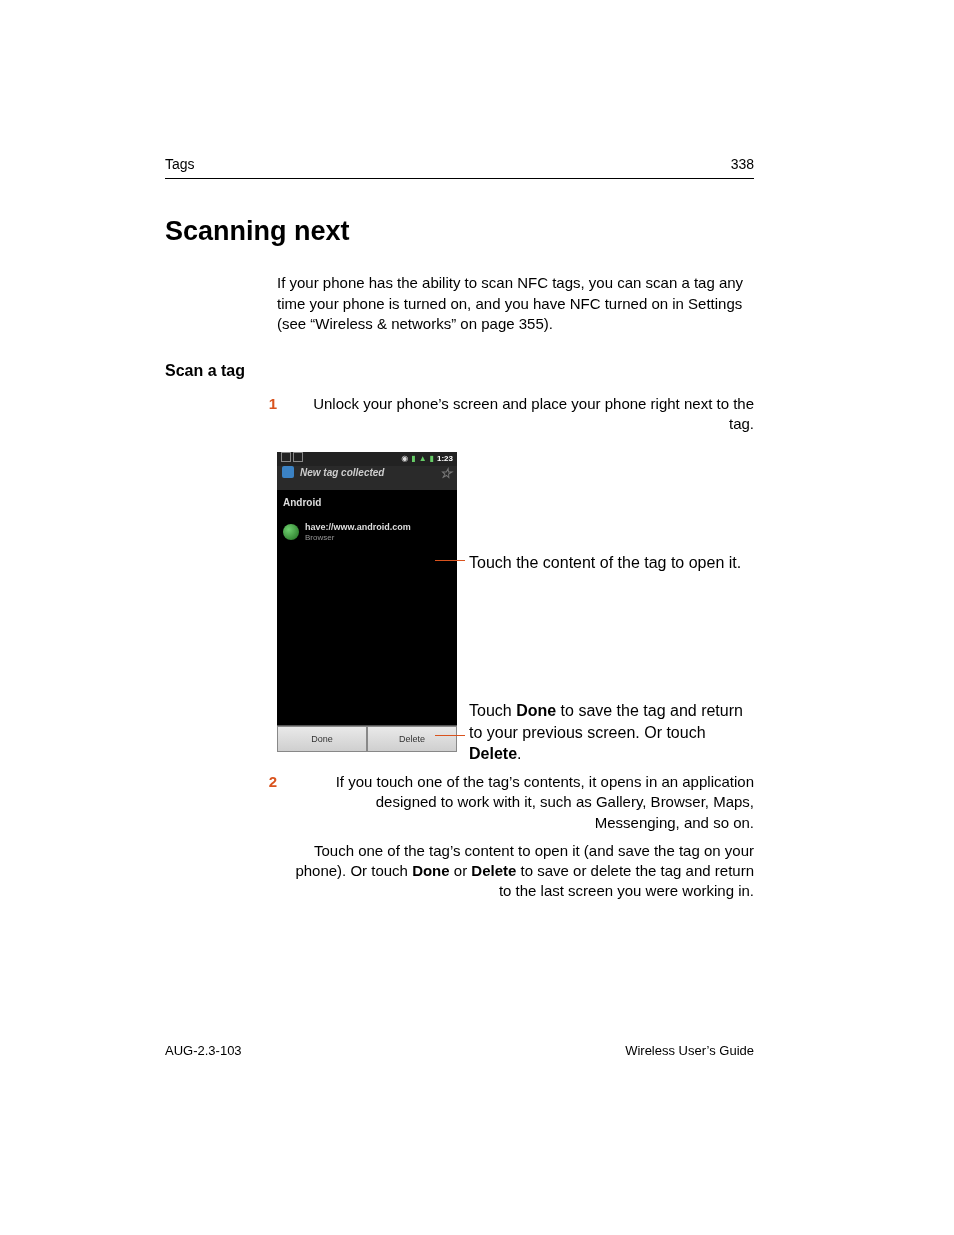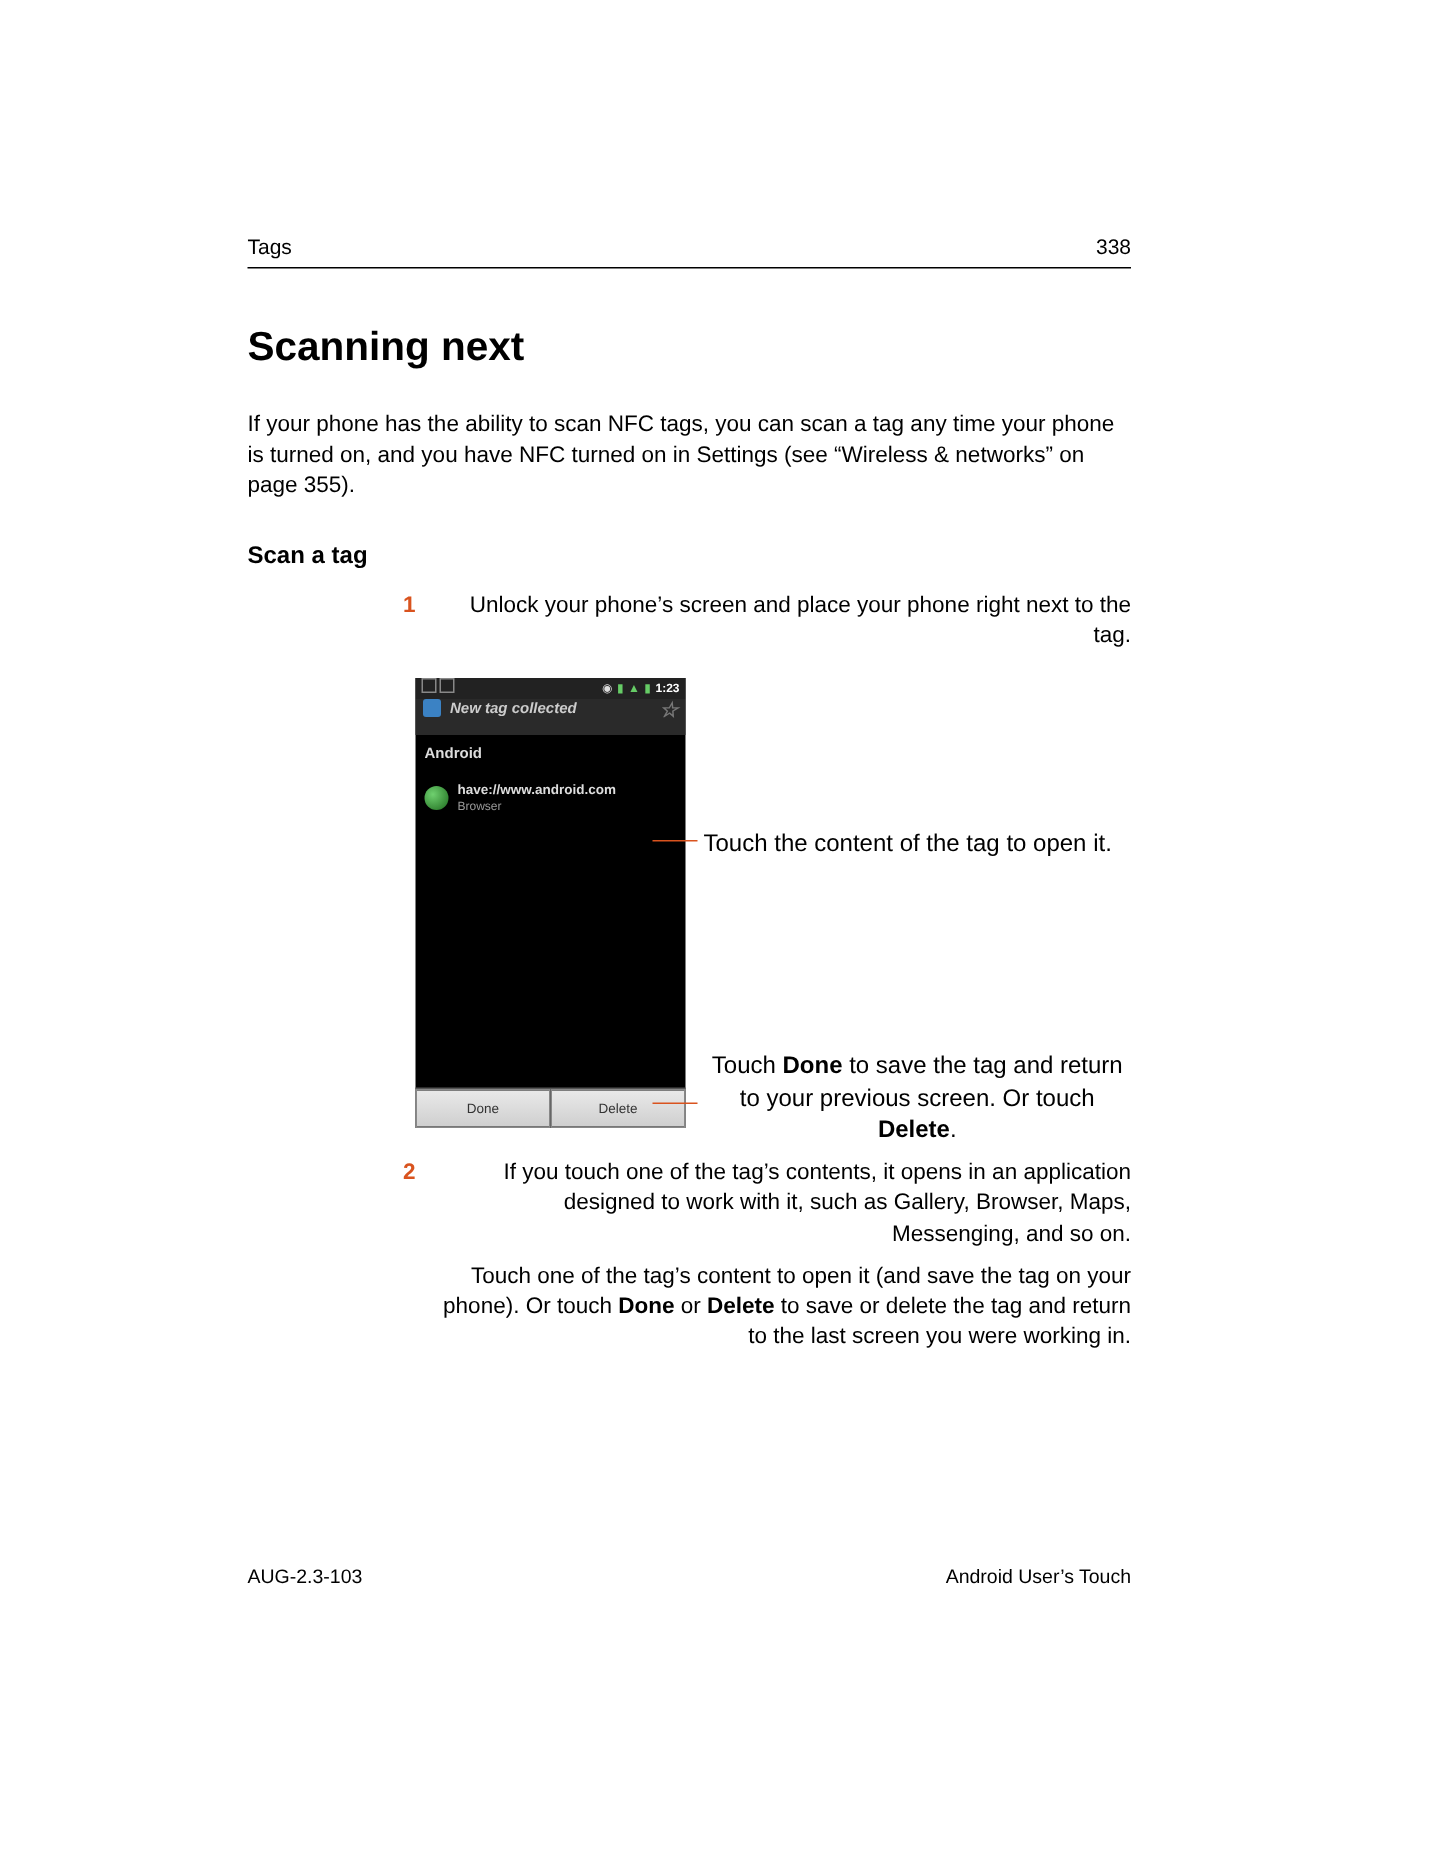--- a/index.html
+++ b/index.html
@@ -25,20 +25,21 @@
     padding-bottom: 4px;
     border-bottom: 1.5px solid #000;
     margin-bottom: 34px;
   }
   .h1 {
     font-size: 27px;
     font-weight: 700;
     margin-bottom: 24px;
   }
   .intro {
+    margin-left: 112px;
     margin-bottom: 26px;
   }
   .h2 {
     font-size: 16px;
     font-weight: 700;
     margin-bottom: 12px;
   }
   .step {
     display: flex;
     margin-left: 88px;
@@ -241,34 +242,34 @@
       <div class="button-row">
         <div class="phone-btn">Done</div>
         <div class="phone-btn">Delete</div>
       </div>
     </div>
 
     <div class="callouts">
       <div class="callout" style="top:100px;">
         <span>Touch the content of the tag to open it.</span>
       </div>
-      <div class="callout" style="top:248px;text-align:center;">
+      <div class="callout" style="top:248px;">
         <span>Touch </span><span class="strong">Done</span><span> to save the tag and return to your previous screen. Or touch </span><span class="strong">Delete</span><span>.</span>
       </div>
     </div>
   </div>
 
   <div class="step">
     <div class="num">2</div>
     <div class="body">
       <p>If you touch one of the tag’s contents, it opens in an application designed to work with it, such as Gallery, Browser, Maps, Messenging, and so on.</p>
       <p>
         <span>Touch one of the tag’s content to open it (and save the tag on your phone). Or touch </span><span class="strong">Done</span><span> or </span><span class="strong">Delete</span><span> to save or delete the tag and return to the last screen you were working in.</span>
       </p>
     </div>
   </div>
 
   <div class="footer">
     <span>AUG-2.3-103</span>
-    <span>Android User’s Touch</span>
+    <span>Wireless User’s Guide</span>
   </div>
 
 </div>
 
 </body></html>

